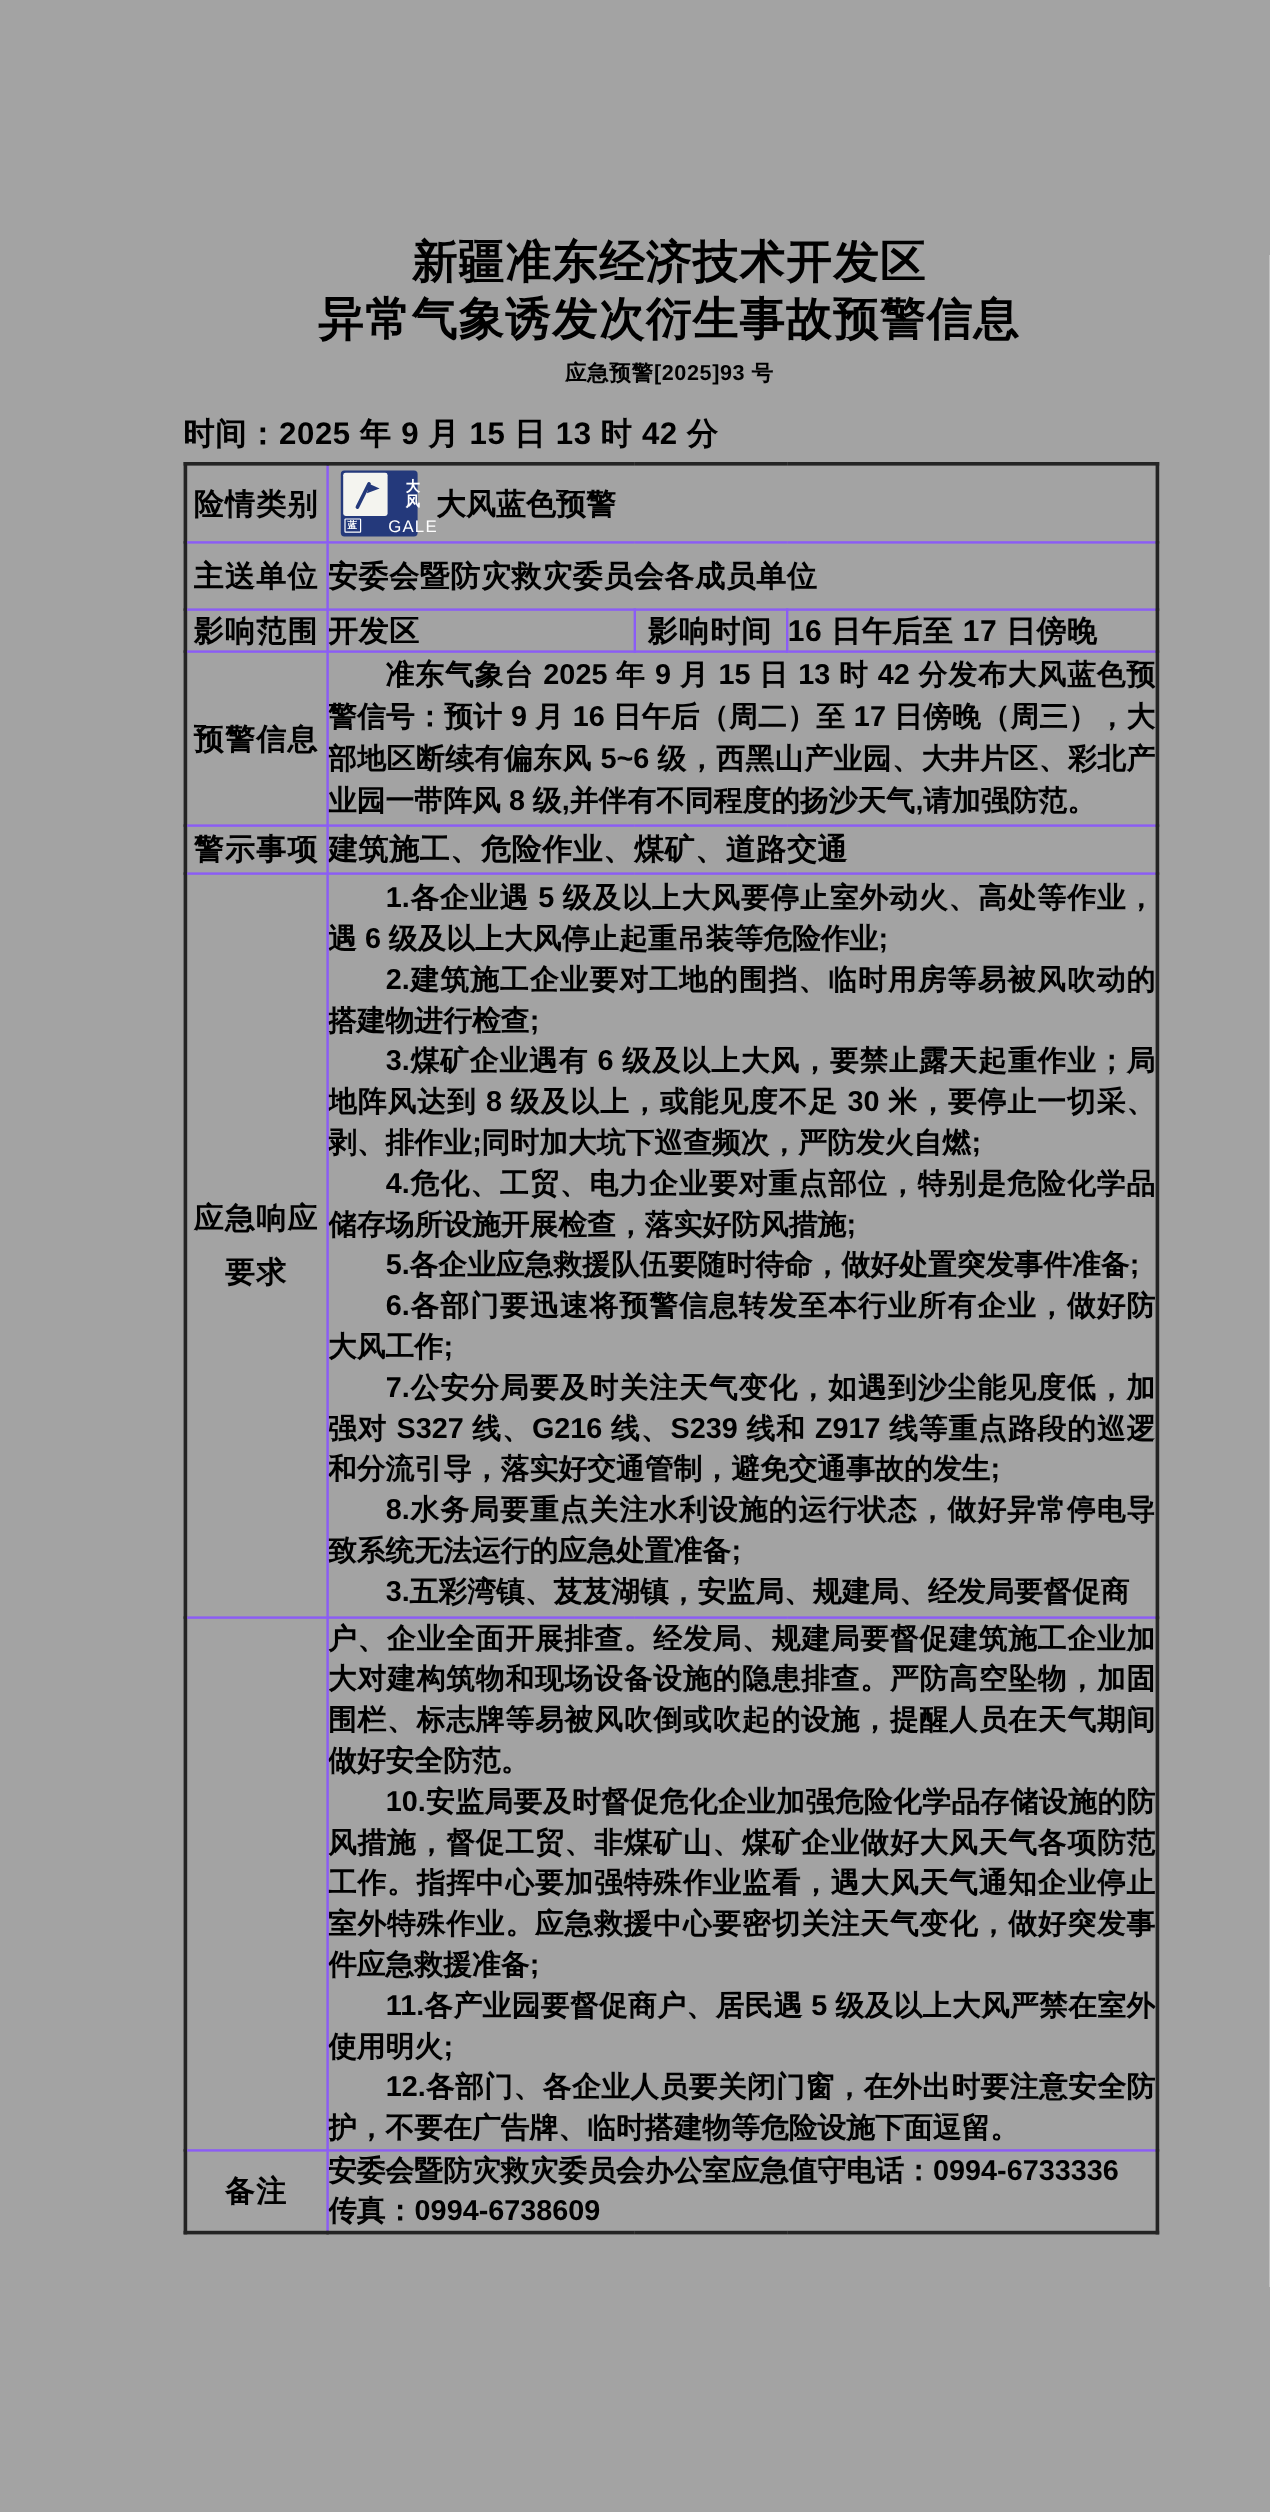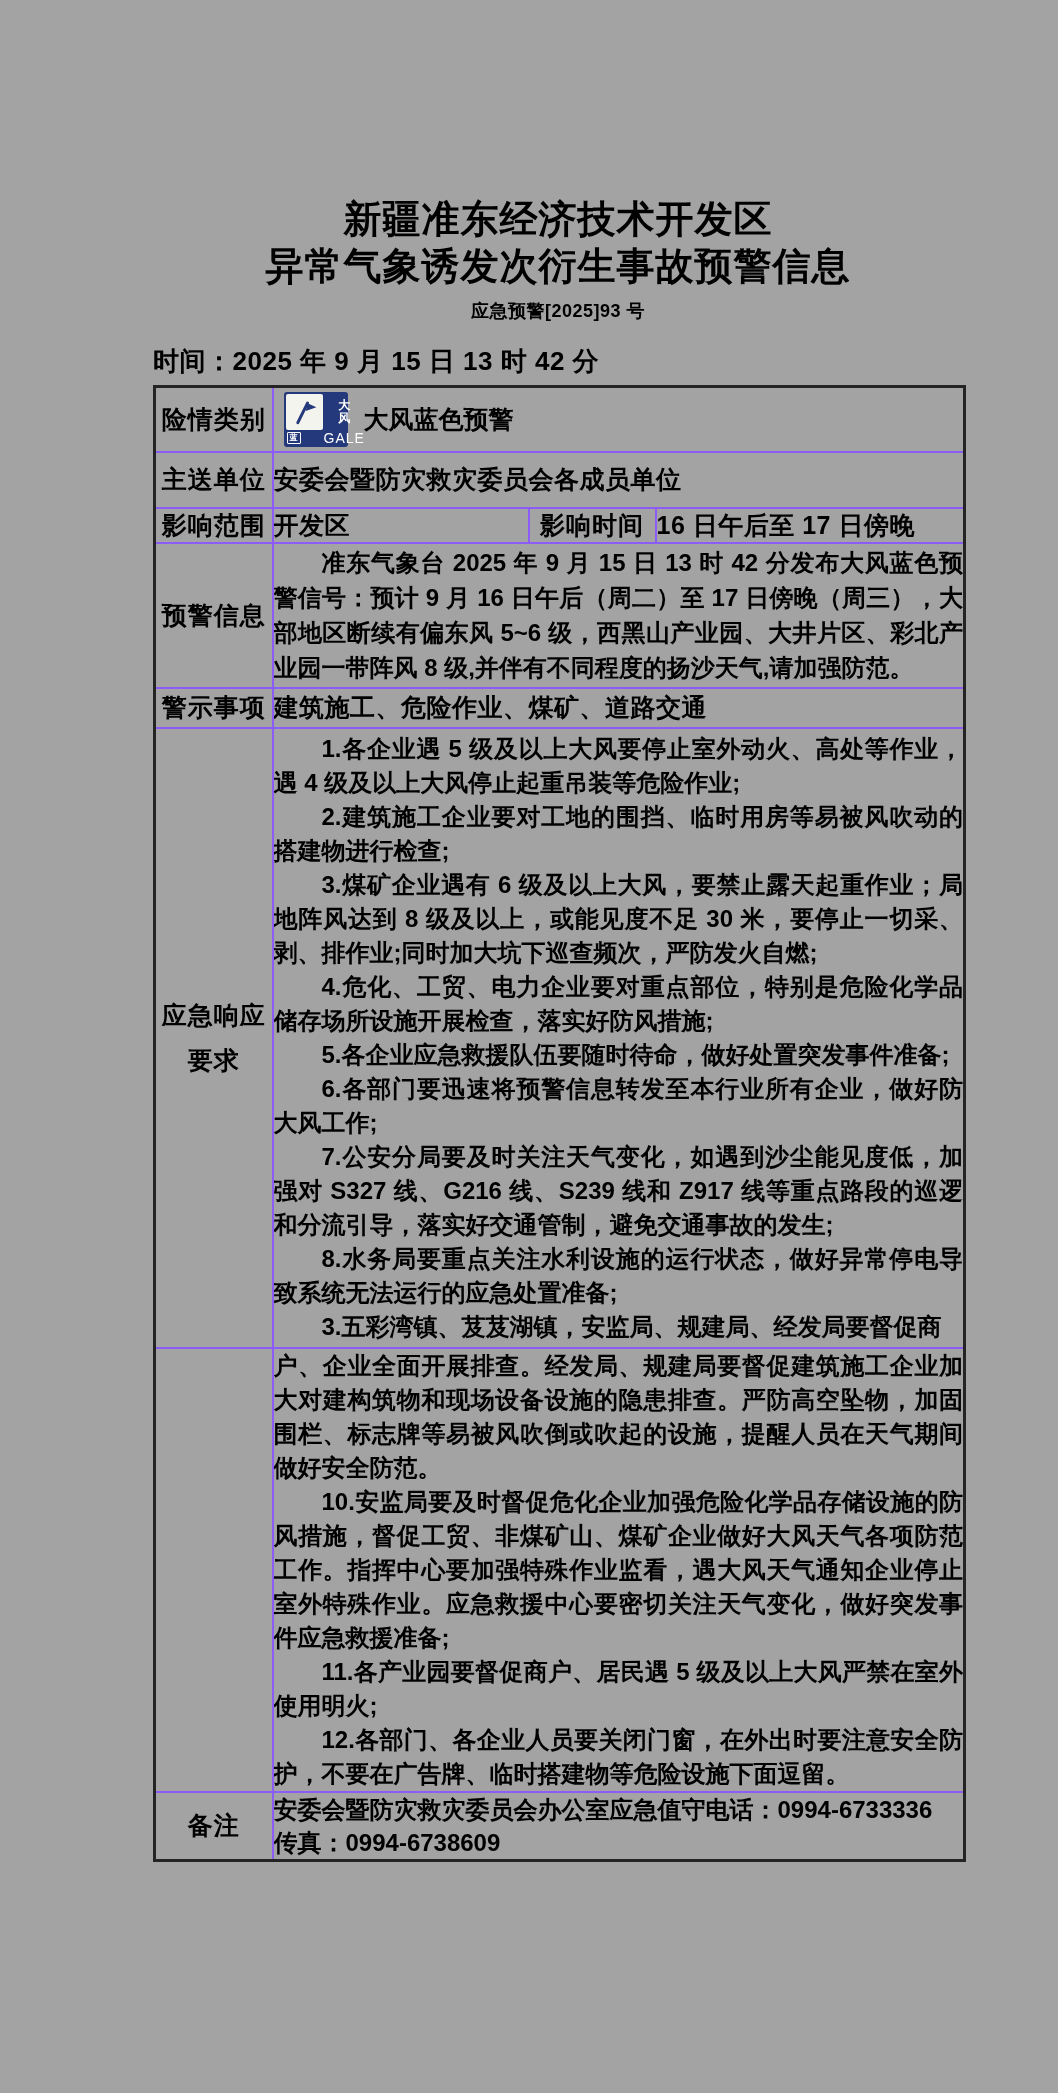--- a/index.html
+++ b/index.html
@@ -141,21 +141,21 @@
     </tr>
 
     <tr style="height:620px" class="r6">
       <td class="lbl">
         <div class="lbl-two-lines">
           <div>应急响应</div>
           <div>要求</div>
         </div>
       </td>
       <td class="paras" colspan="3">
-        <p class="para">1.各企业遇 5 级及以上大风要停止室外动火、高处等作业，遇 4 级及以上大风停止起重吊装等危险作业;</p>
+        <p class="para">1.各企业遇 5 级及以上大风要停止室外动火、高处等作业，遇 6 级及以上大风停止起重吊装等危险作业;</p>
         <p class="para">2.建筑施工企业要对工地的围挡、临时用房等易被风吹动的搭建物进行检查;</p>
         <p class="para">3.煤矿企业遇有 6 级及以上大风，要禁止露天起重作业；局地阵风达到 8 级及以上，或能见度不足 30 米，要停止一切采、剥、排作业;同时加大坑下巡查频次，严防发火自燃;</p>
         <p class="para">4.危化、工贸、电力企业要对重点部位，特别是危险化学品储存场所设施开展检查，落实好防风措施;</p>
         <p class="para">5.各企业应急救援队伍要随时待命，做好处置突发事件准备;</p>
         <p class="para">6.各部门要迅速将预警信息转发至本行业所有企业，做好防大风工作;</p>
         <p class="para">7.公安分局要及时关注天气变化，如遇到沙尘能见度低，加强对 S327 线、G216 线、S239 线和 Z917 线等重点路段的巡逻和分流引导，落实好交通管制，避免交通事故的发生;</p>
         <p class="para">8.水务局要重点关注水利设施的运行状态，做好异常停电导致系统无法运行的应急处置准备;</p>
         <p class="para">3.五彩湾镇、芨芨湖镇，安监局、规建局、经发局要督促商</p>
       </td>
     </tr>

